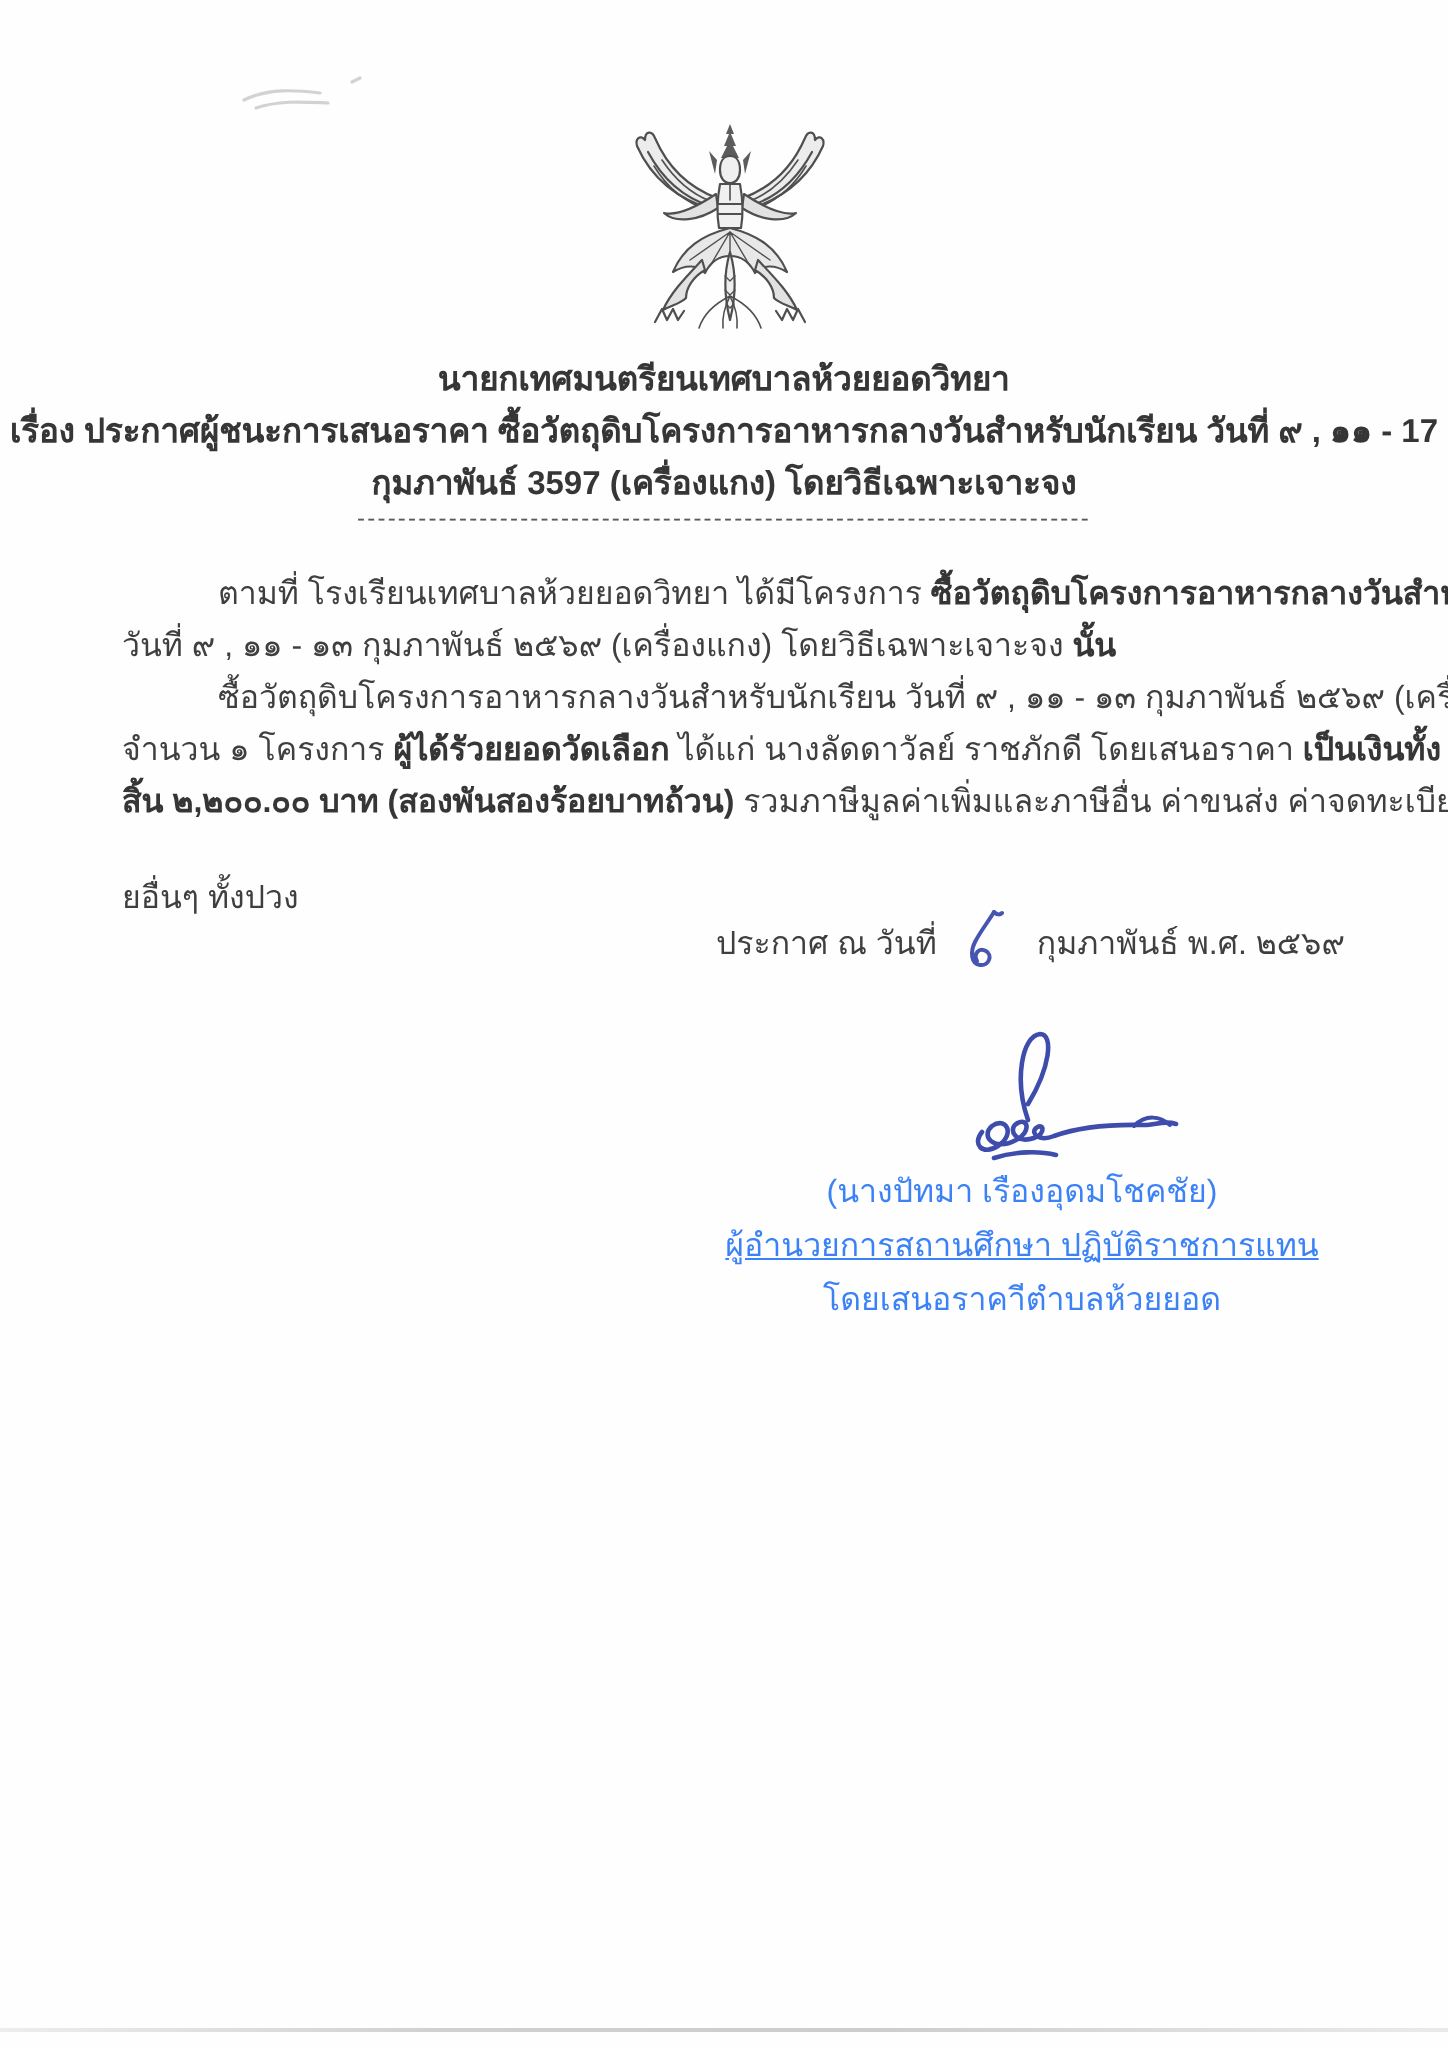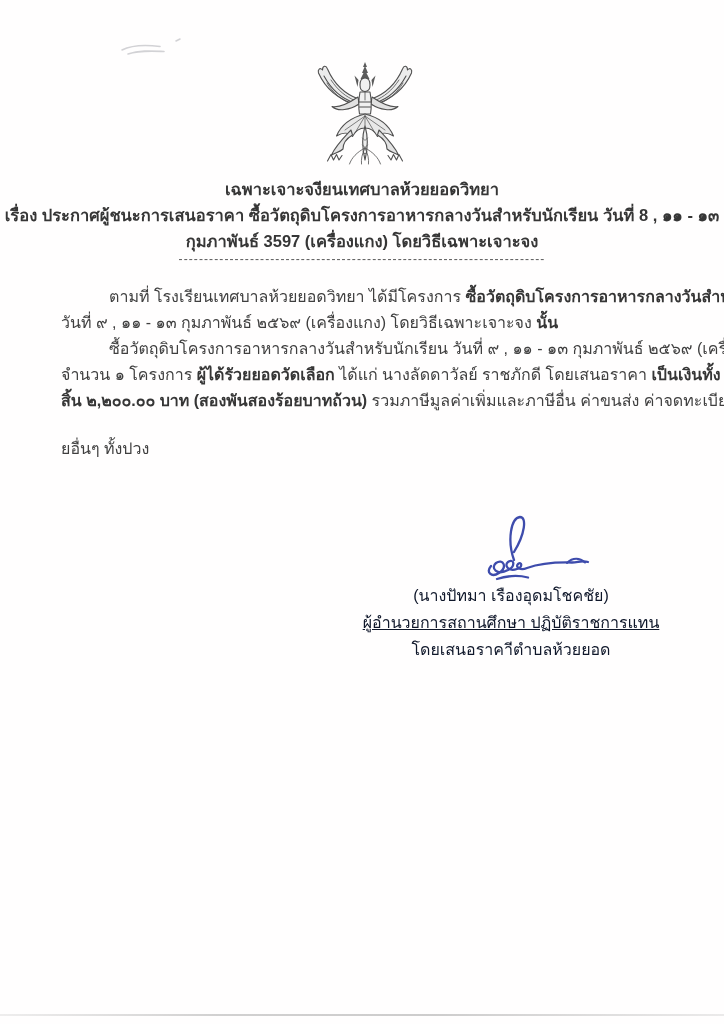--- a/index.html
+++ b/index.html
@@ -24,21 +24,21 @@
   .body-line .b{font-weight:bold;color:#363636;}
   .indent{padding-left:48px;}
   .date-row{
     position:absolute;left:358px;top:459px;display:flex;align-items:flex-start;
     font-size:16px;color:#3f3f3f;white-space:nowrap;
   }
   .date-row .hand-num{margin:-6px 6px 0 8px;}
   .date-row .suffix{margin-left:10px;}
   .footer-block{position:absolute;left:355px;width:312px;text-align:center;}
   .footer-line{position:absolute;left:0;right:0;text-align:center;white-space:nowrap;
-    font-size:16px;color:#0f172a;}
+    font-size:16px;color:#3b82f6;}
   .scan-edge{
     position:absolute;left:0;right:0;top:1014px;height:2px;
     background:linear-gradient(to right, rgba(90,90,90,.10), rgba(90,90,90,.28) 30%, rgba(90,90,90,.30) 60%, rgba(90,90,90,.12));
   }
 </style>
 </head>
 <body>
 
 <div class="page">
 
@@ -86,22 +86,22 @@
       <path d="M22.5 101 L26 94.5 L28.5 100 L31.5 94.5 L34 100 L37 95.5"></path>
       <path d="M97.5 101 L94 94.5 L91.5 100 L88.5 94.5 L86 100 L83 95.5"></path>
 
       <path d="M60 66 C57 76 57 88 60 100 C63 88 63 76 60 66 Z" fill="#ededed"></path>
       <path d="M57.5 78 L60 80.5 L62.5 78 M57.5 85 L60 87.5 L62.5 85 M58 92 L60 94 L62 92" stroke-width="0.7"></path>
 
       <path d="M60 88 C52 92 46.5 98 44.5 104 M60 88 C57 94 56 99 56.5 104 M60 88 C63 94 64 99 63.5 104 M60 88 C68 92 73.5 98 75.5 104" stroke-width="0.8"></path>
     </g>
   </svg>
 
-  <div class="center-line title-line" style="top:176px;">เฉพาะเจาะจงียนเทศบาลห้วยยอดวิทยา</div>
-  <div class="center-line title-line" style="top:202px;">เรื่อง ประกาศผู้ชนะการเสนอราคา ซื้อวัตถุดิบโครงการอาหารกลางวันสำหรับนักเรียน วันที่ 8 , ๑๑ - ๑๓</div>
+  <div class="center-line title-line" style="top:176px;">นายกเทศมนตรียนเทศบาลห้วยยอดวิทยา</div>
+  <div class="center-line title-line" style="top:202px;">เรื่อง ประกาศผู้ชนะการเสนอราคา ซื้อวัตถุดิบโครงการอาหารกลางวันสำหรับนักเรียน วันที่ ๙ , ๑๑ - 17</div>
   <div class="center-line title-line" style="top:228px;">กุมภาพันธ์ 3597 (เครื่องแกง) โดยวิธีเฉพาะเจาะจง</div>
   <div class="center-line separator" style="top:252px;">------------------------------------------------------------------------</div>
 
   <div class="body-line indent" style="top:284px;">
     <span>ตามที่ โรงเรียนเทศบาลห้วยยอดวิทยา ได้มีโครงการ </span><span class="b">ซื้อวัตถุดิบโครงการอาหารกลางวันสำหรับนักเรียน</span>
   </div>
   <div class="body-line" style="top:310px;">
     <span>วันที่ ๙ , ๑๑ - ๑๓ กุมภาพันธ์ ๒๕๖๙ (เครื่องแกง) โดยวิธีเฉพาะเจาะจง </span> <span class="b">นั้น</span>
   </div>
 
@@ -111,20 +111,30 @@
   <div class="body-line" style="top:362px;">
     <span>จำนวน ๑ โครงการ </span><span class="b">ผู้ได้รัวยยอดวัดเลือก</span><span> ได้แก่ นางลัดดาวัลย์ ราชภักดี โดยเสนอราคา </span><span class="b">เป็นเงินทั้ง</span>
   </div>
   <div class="body-line" style="top:388px;">
     <span class="b">สิ้น ๒,๒๐๐.๐๐ บาท (สองพันสองร้อยบาทถ้วน)</span><span> รวมภาษีมูลค่าเพิ่มและภาษีอื่น ค่าขนส่ง ค่าจดทะเบียน และค่าใช้จ่า</span>
   </div>
   <div class="body-line" style="top:414px;margin-top:22px;">
     <span>ยอื่นๆ ทั้งปวง</span>
   </div>
 
+  <div class="date-row">
+    <span>ประกาศ ณ วันที่</span>
+    <svg class="hand-num" width="26" height="34" viewBox="0 0 26 34">
+      <g stroke="#3244a8" stroke-width="2" fill="none" stroke-linecap="round" opacity="0.9">
+        <path d="M21 3 C18 8 14 13 11.5 18 C9 23 9.5 29 14 29.5 C18.5 30 20.5 24.5 17 22.5 C13.5 20.5 10.5 24 12.5 27.5"></path>
+        <path d="M21 3 C22.5 4.5 24 4.5 25 3.5"></path>
+      </g>
+    </svg>
+    <span class="suffix">กุมภาพันธ์ พ.ศ. ๒๕๖๙</span>
+  </div>
 
   <svg class="abs" style="left:464px;top:506px;" width="140" height="78" viewBox="0 0 140 78">
     <g stroke="#2e3da6" stroke-width="2.3" fill="none" stroke-linecap="round" opacity="0.92">
       <path d="M50 54 C43 34 47 12 56 11 C63 11 61 28 50 46"></path>
       <path d="M27 60 C22 66 27 72 35 67 C44 61 39 52 32 57 C26 62 33 70 44 64 C52 60 50 52 44 56 C40 59 44 66 53 63 C59 61 58 55 54 58 C51 61 56 65 63 62 C74 58 88 56 108 56.5 C114 56.5 118 54 124 56"></path>
       <path d="M103 57 C109 51 116 52 121 56.5" stroke-width="2"></path>
       <path d="M33 73 C44 69.5 56 69.5 64 71.5"></path>
     </g>
   </svg>
 

